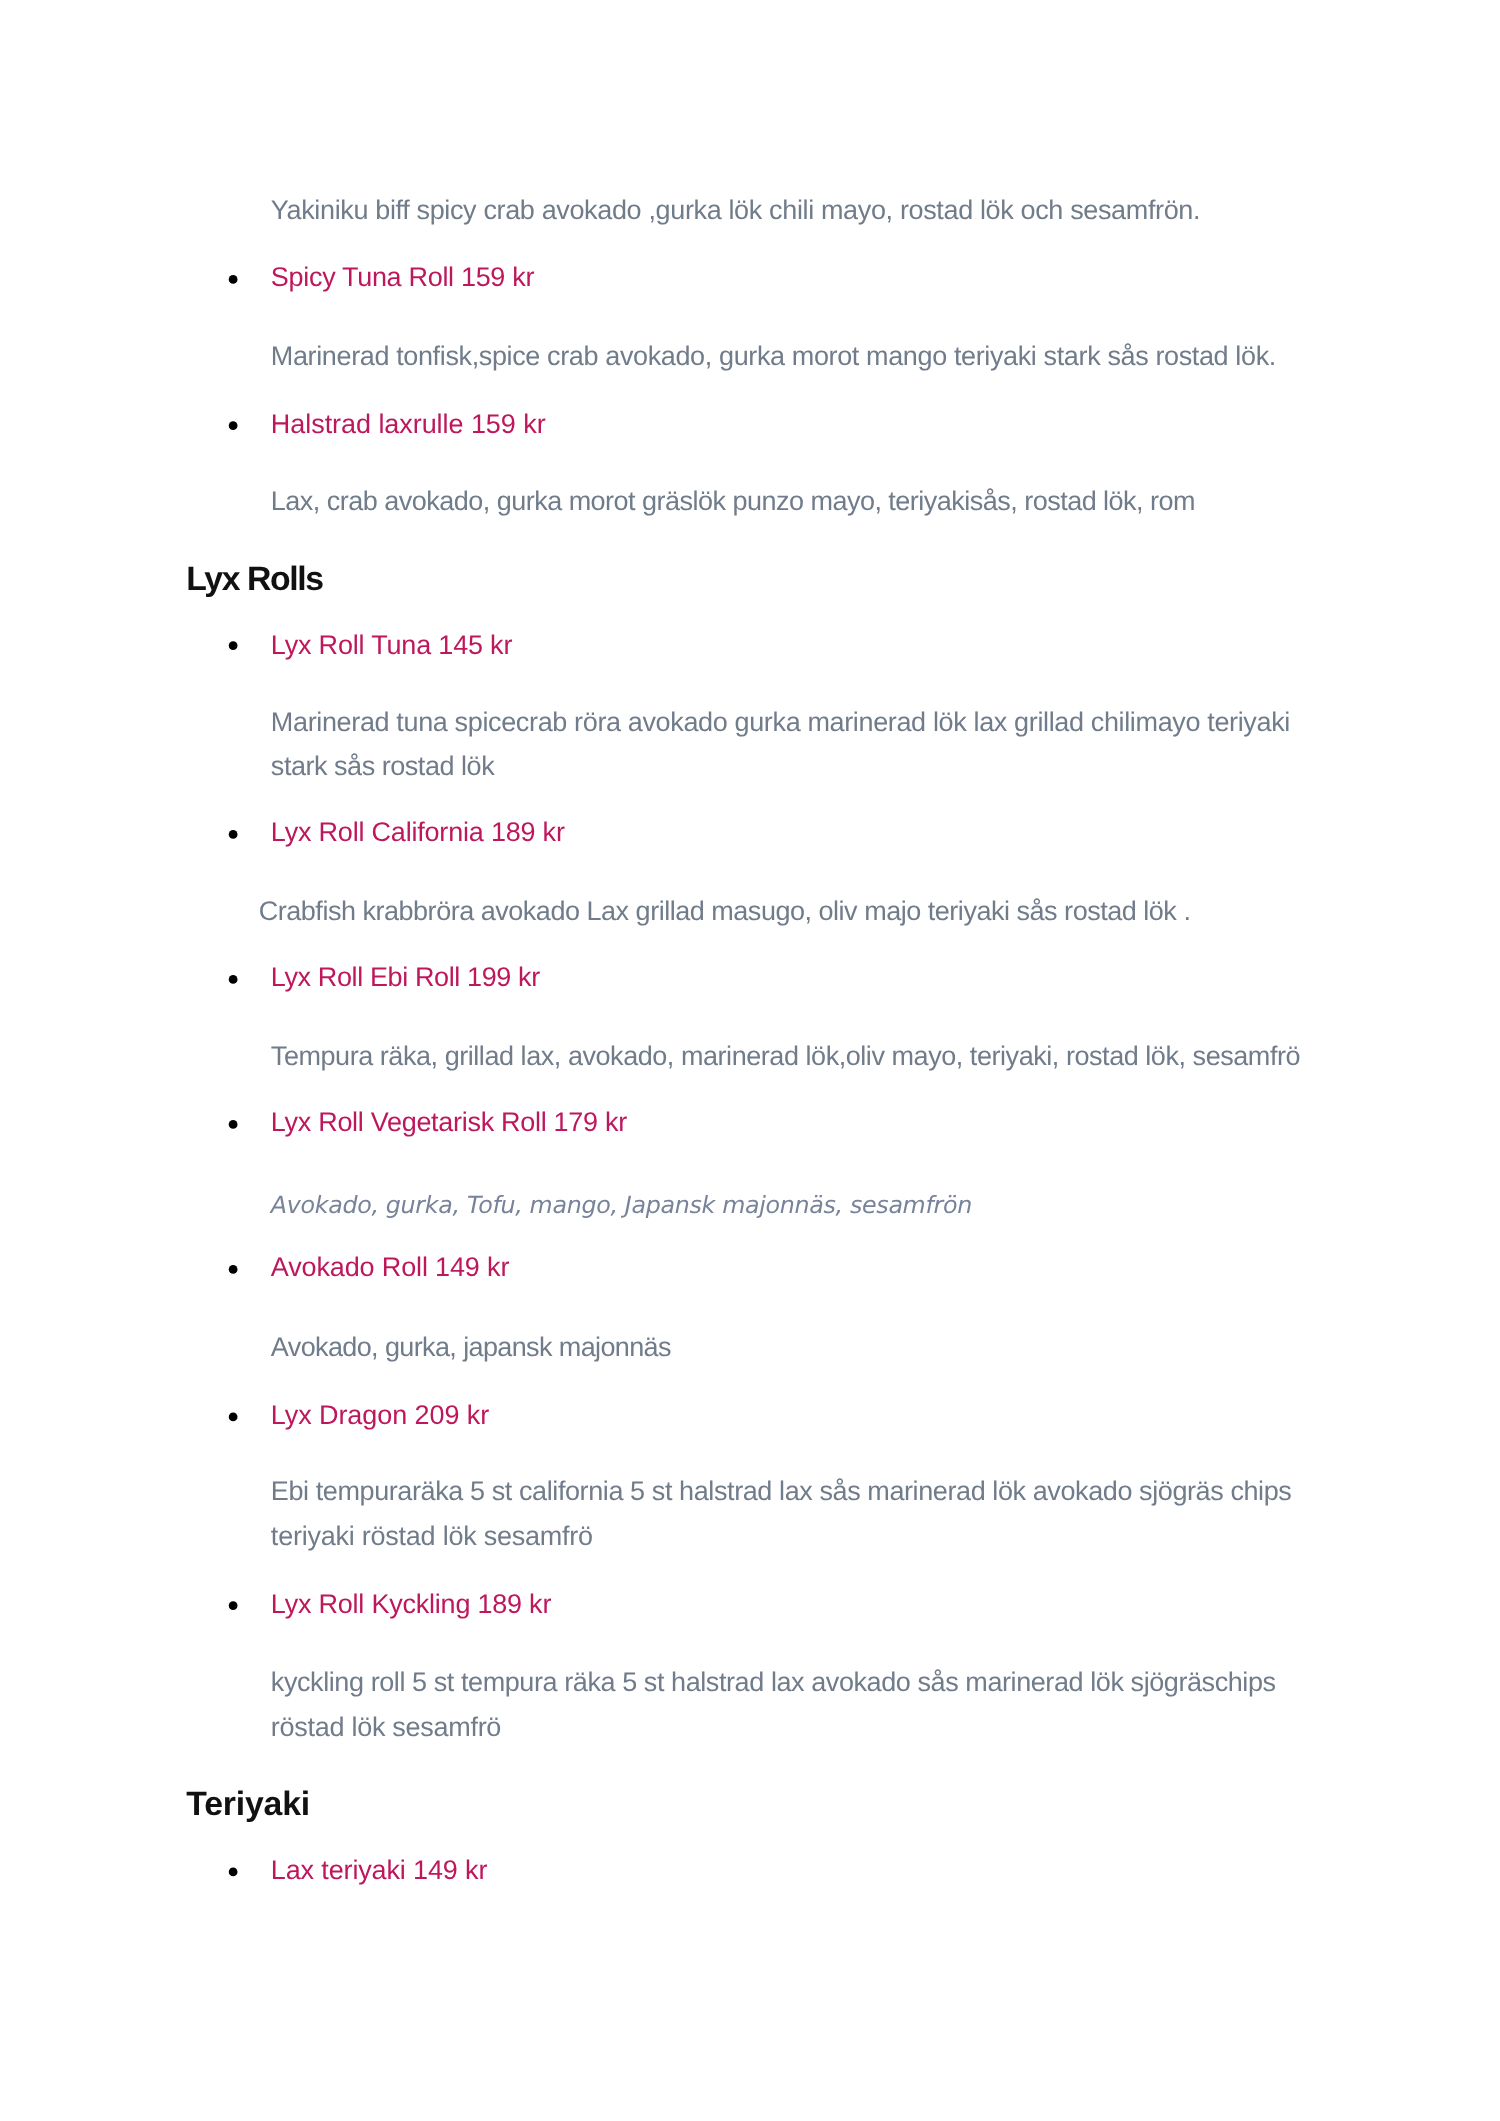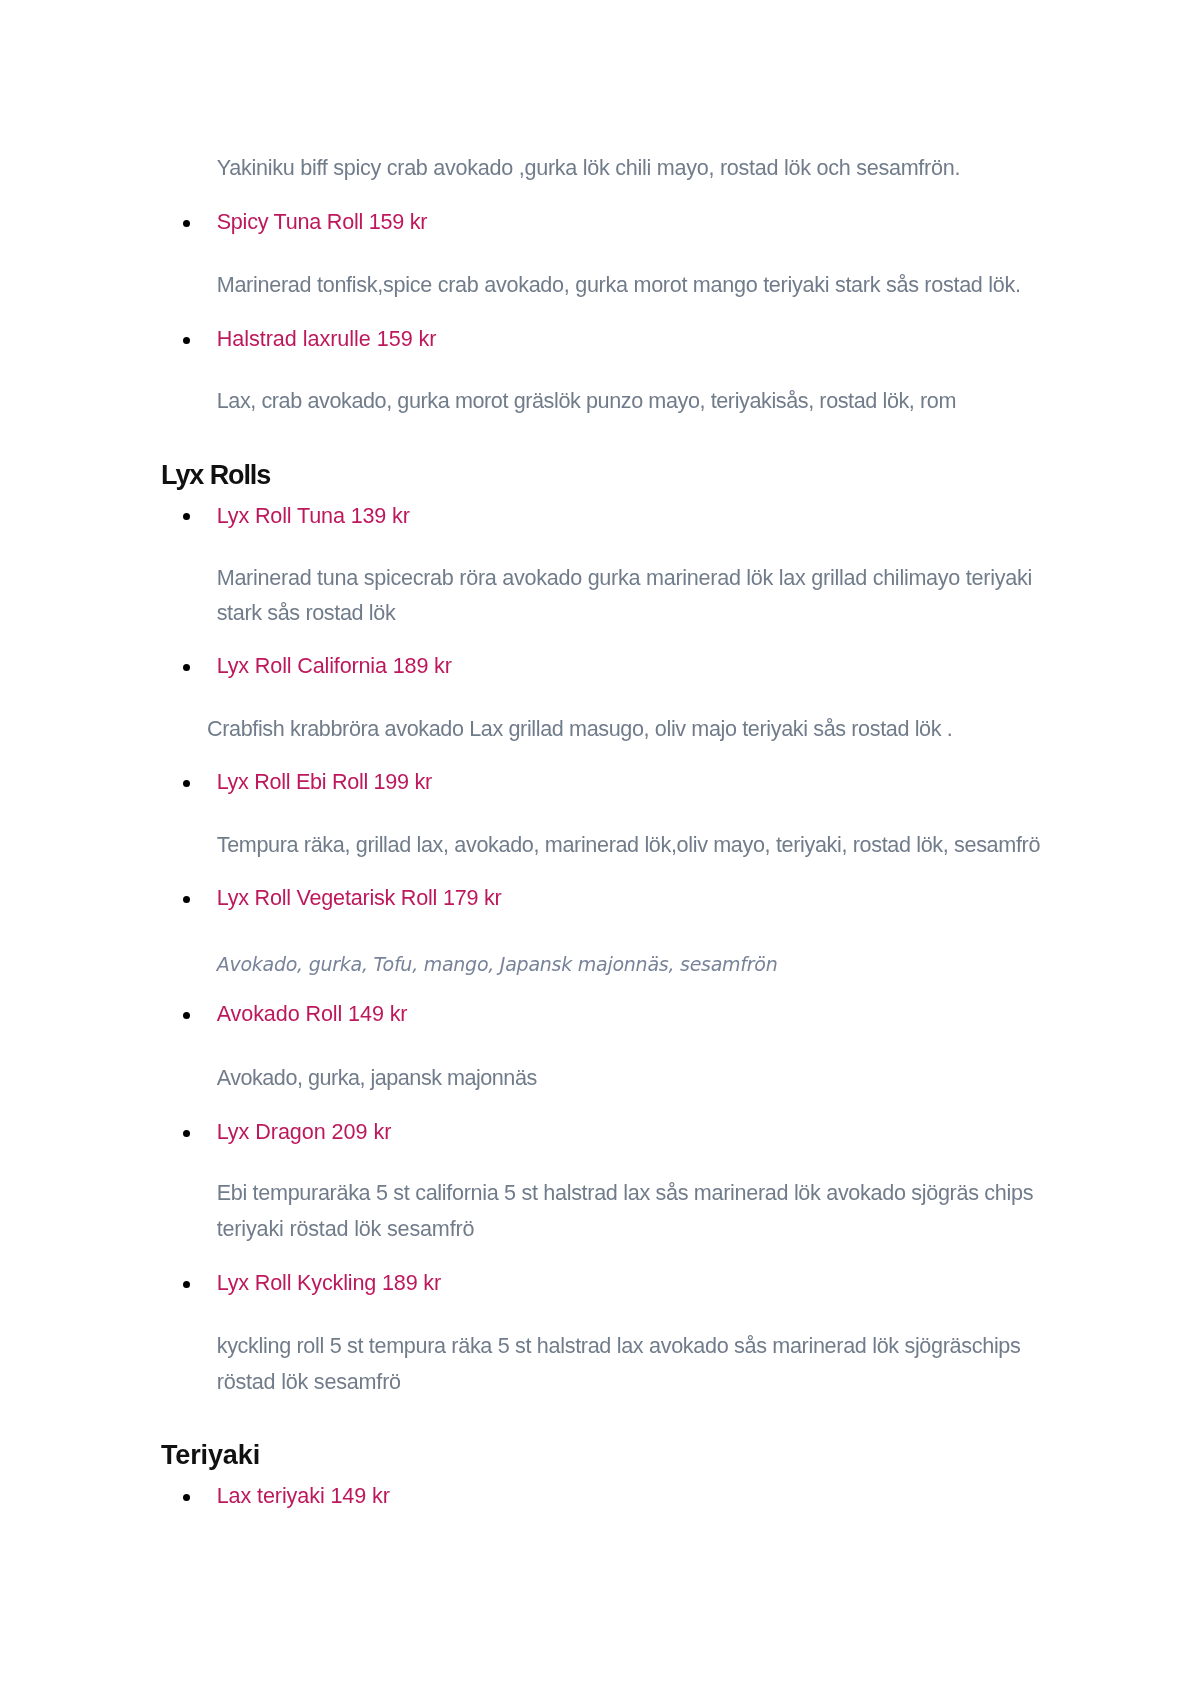--- a/index.html
+++ b/index.html
@@ -25,21 +25,21 @@
     white-space:pre;
     line-height:35.4px;
     font-size:21.6px;
   }
   .line.title    { color:#be185d; }
   .line.desc     { color:#717c8b; }
   .line.desc-alt { color:#78839a; font-family:"DejaVu Sans", sans-serif; font-size:19px;font-style:italic; }
   .heading {
     position:absolute;
     white-space:pre;
-    margin:16px;
+    margin:4px;
     font-size:27px;
     line-height:35.4px;
     font-weight:bold;
     color:#111111;
   }
   .bullet {
     position:absolute;
     width:7px; height:7px;
     border-radius:50%;
     background:#000000;
@@ -64,21 +64,21 @@
         <span class="line title" style="left:216.7px;top:320.81px;letter-spacing:-0.0435px">Halstrad laxrulle 159 kr</span>
         <span class="line desc" style="left:216.7px;top:383.06px;letter-spacing:-0.4102px">Lax, crab avokado, gurka morot gräslök punzo mayo, teriyakisås, rostad lök, rom</span>
       </li>
     </ul>
   </section>
   <section class="doc-section">
     <h2 class="heading" style="left:145.0px;top:441.64px;letter-spacing:-1.094px">Lyx Rolls</h2>
     <ul class="item-list">
       <li class="item">
         <span class="bullet" style="left:182.6px;top:513.25px"></span>
-        <span class="line title" style="left:216.7px;top:497.56px;letter-spacing:-0.1473px">Lyx Roll Tuna 139 kr</span>
+        <span class="line title" style="left:216.7px;top:497.56px;letter-spacing:-0.1473px">Lyx Roll Tuna 145 kr</span>
         <span class="line desc" style="left:216.7px;top:560.06px;letter-spacing:-0.2829px">Marinerad tuna spicecrab röra avokado gurka marinerad lök lax grillad chilimayo teriyaki</span>
         <span class="line desc" style="left:216.7px;top:595.41px;letter-spacing:-0.3684px">stark sås rostad lök</span>
       </li>
       <li class="item">
         <span class="bullet" style="left:182.6px;top:663.75px"></span>
         <span class="line title" style="left:216.7px;top:648.06px;letter-spacing:-0.1600px">Lyx Roll California 189 kr</span>
         <span class="line desc" style="left:207px;top:711.31px;letter-spacing:-0.3803px">Crabfish krabbröra avokado Lax grillad masugo, oliv majo teriyaki sås rostad lök .</span>
       </li>
       <li class="item">
         <span class="bullet" style="left:182.6px;top:780.0px"></span>

